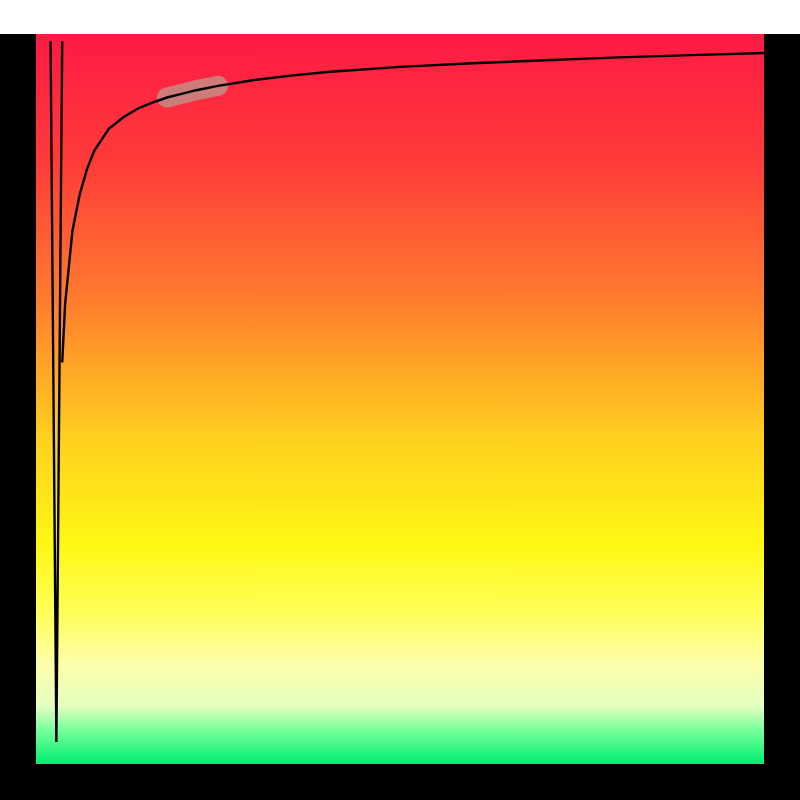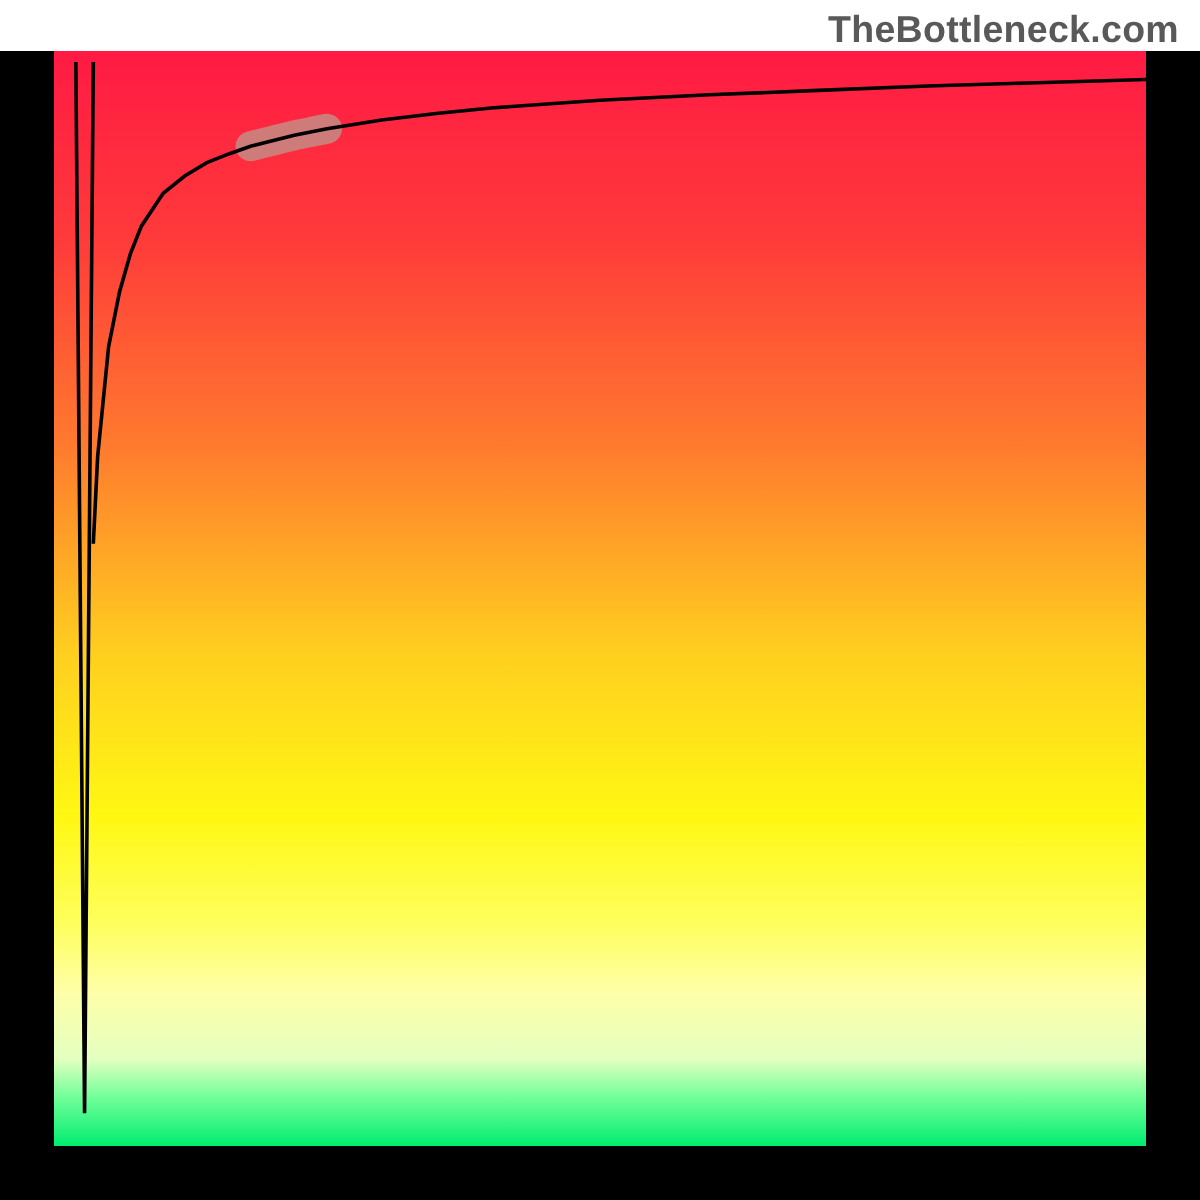--- a/index.html
+++ b/index.html
@@ -30,21 +30,20 @@
     top: 0;
     left: 0;
     width: 800px;
     height: 800px;
   }
 </style>
 </head>
 <body>
 
 <div class="container">
-  <div class="watermark">TheBottleneck.com</div>
 
   <svg class="chart" viewBox="0 0 800 800">
     <defs>
       <linearGradient id="bg-grad" x1="0" y1="0" x2="0" y2="1">
           <stop offset="0%" stop-color="#ff1a44"></stop>
           <stop offset="17%" stop-color="#ff3a3a"></stop>
           <stop offset="36%" stop-color="#ff7a2e"></stop>
           <stop offset="55.00000000000001%" stop-color="#ffcf1f"></stop>
           <stop offset="70%" stop-color="#fff813"></stop>
           <stop offset="80%" stop-color="#feff60"></stop>

